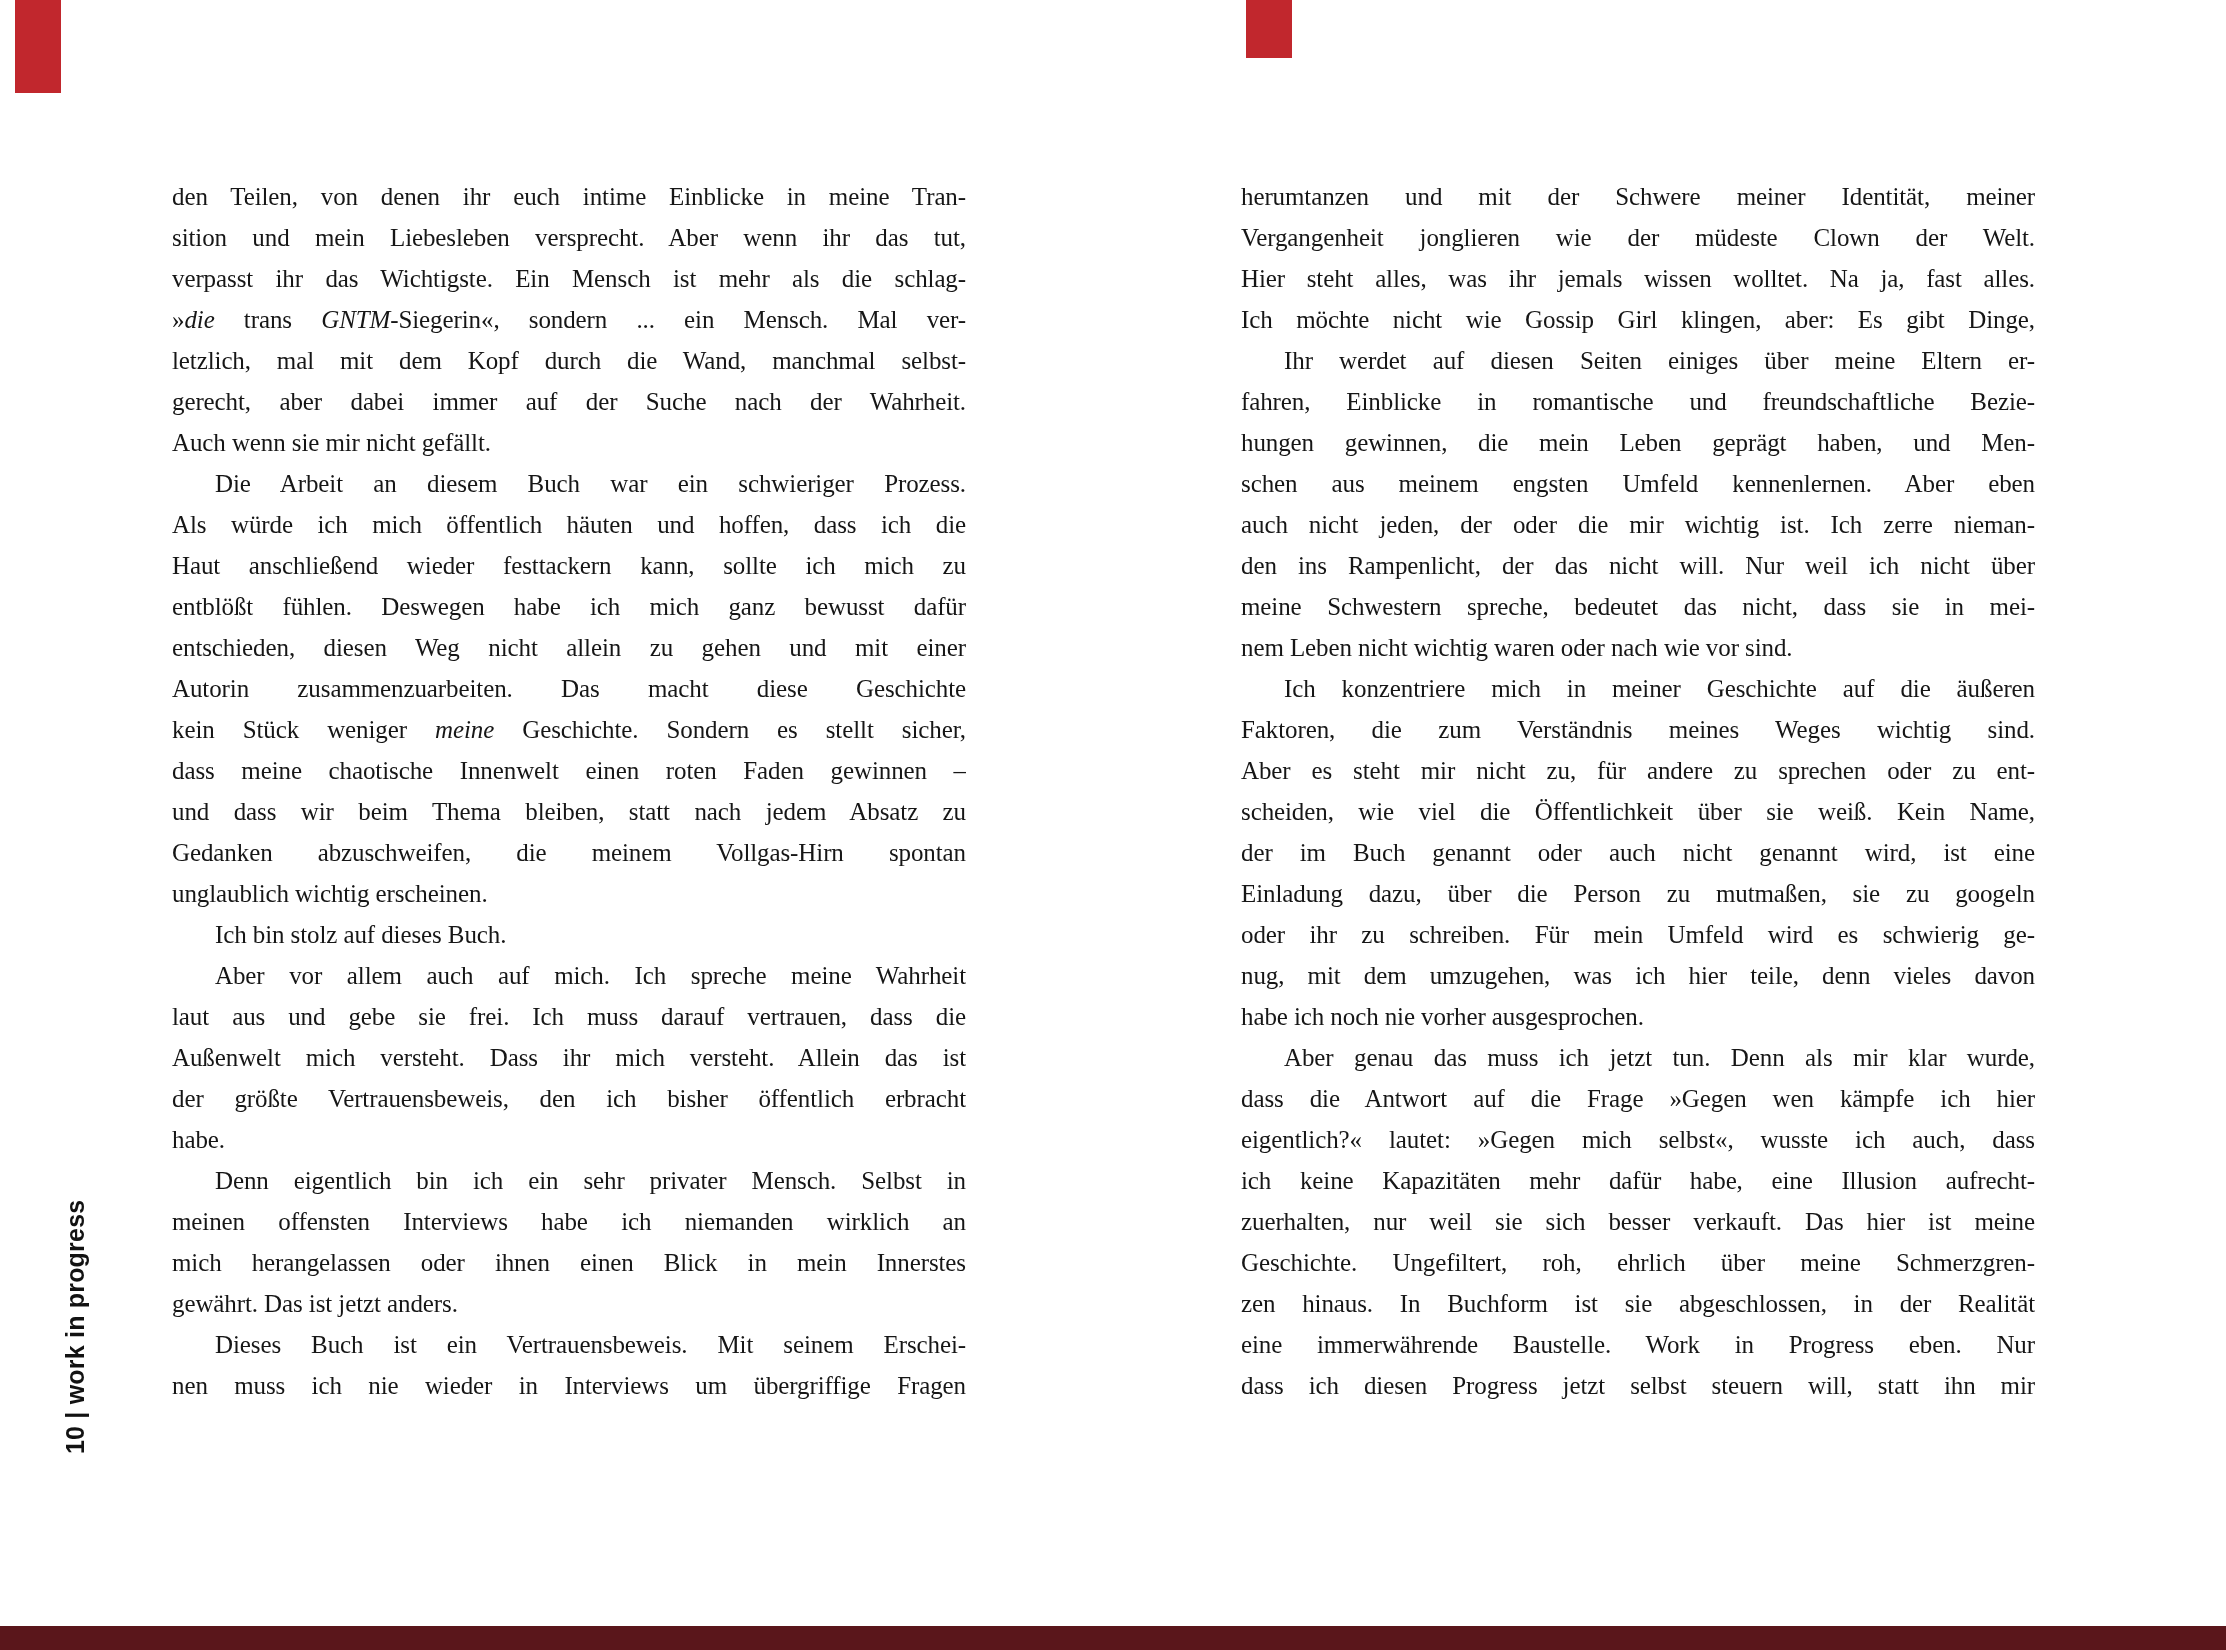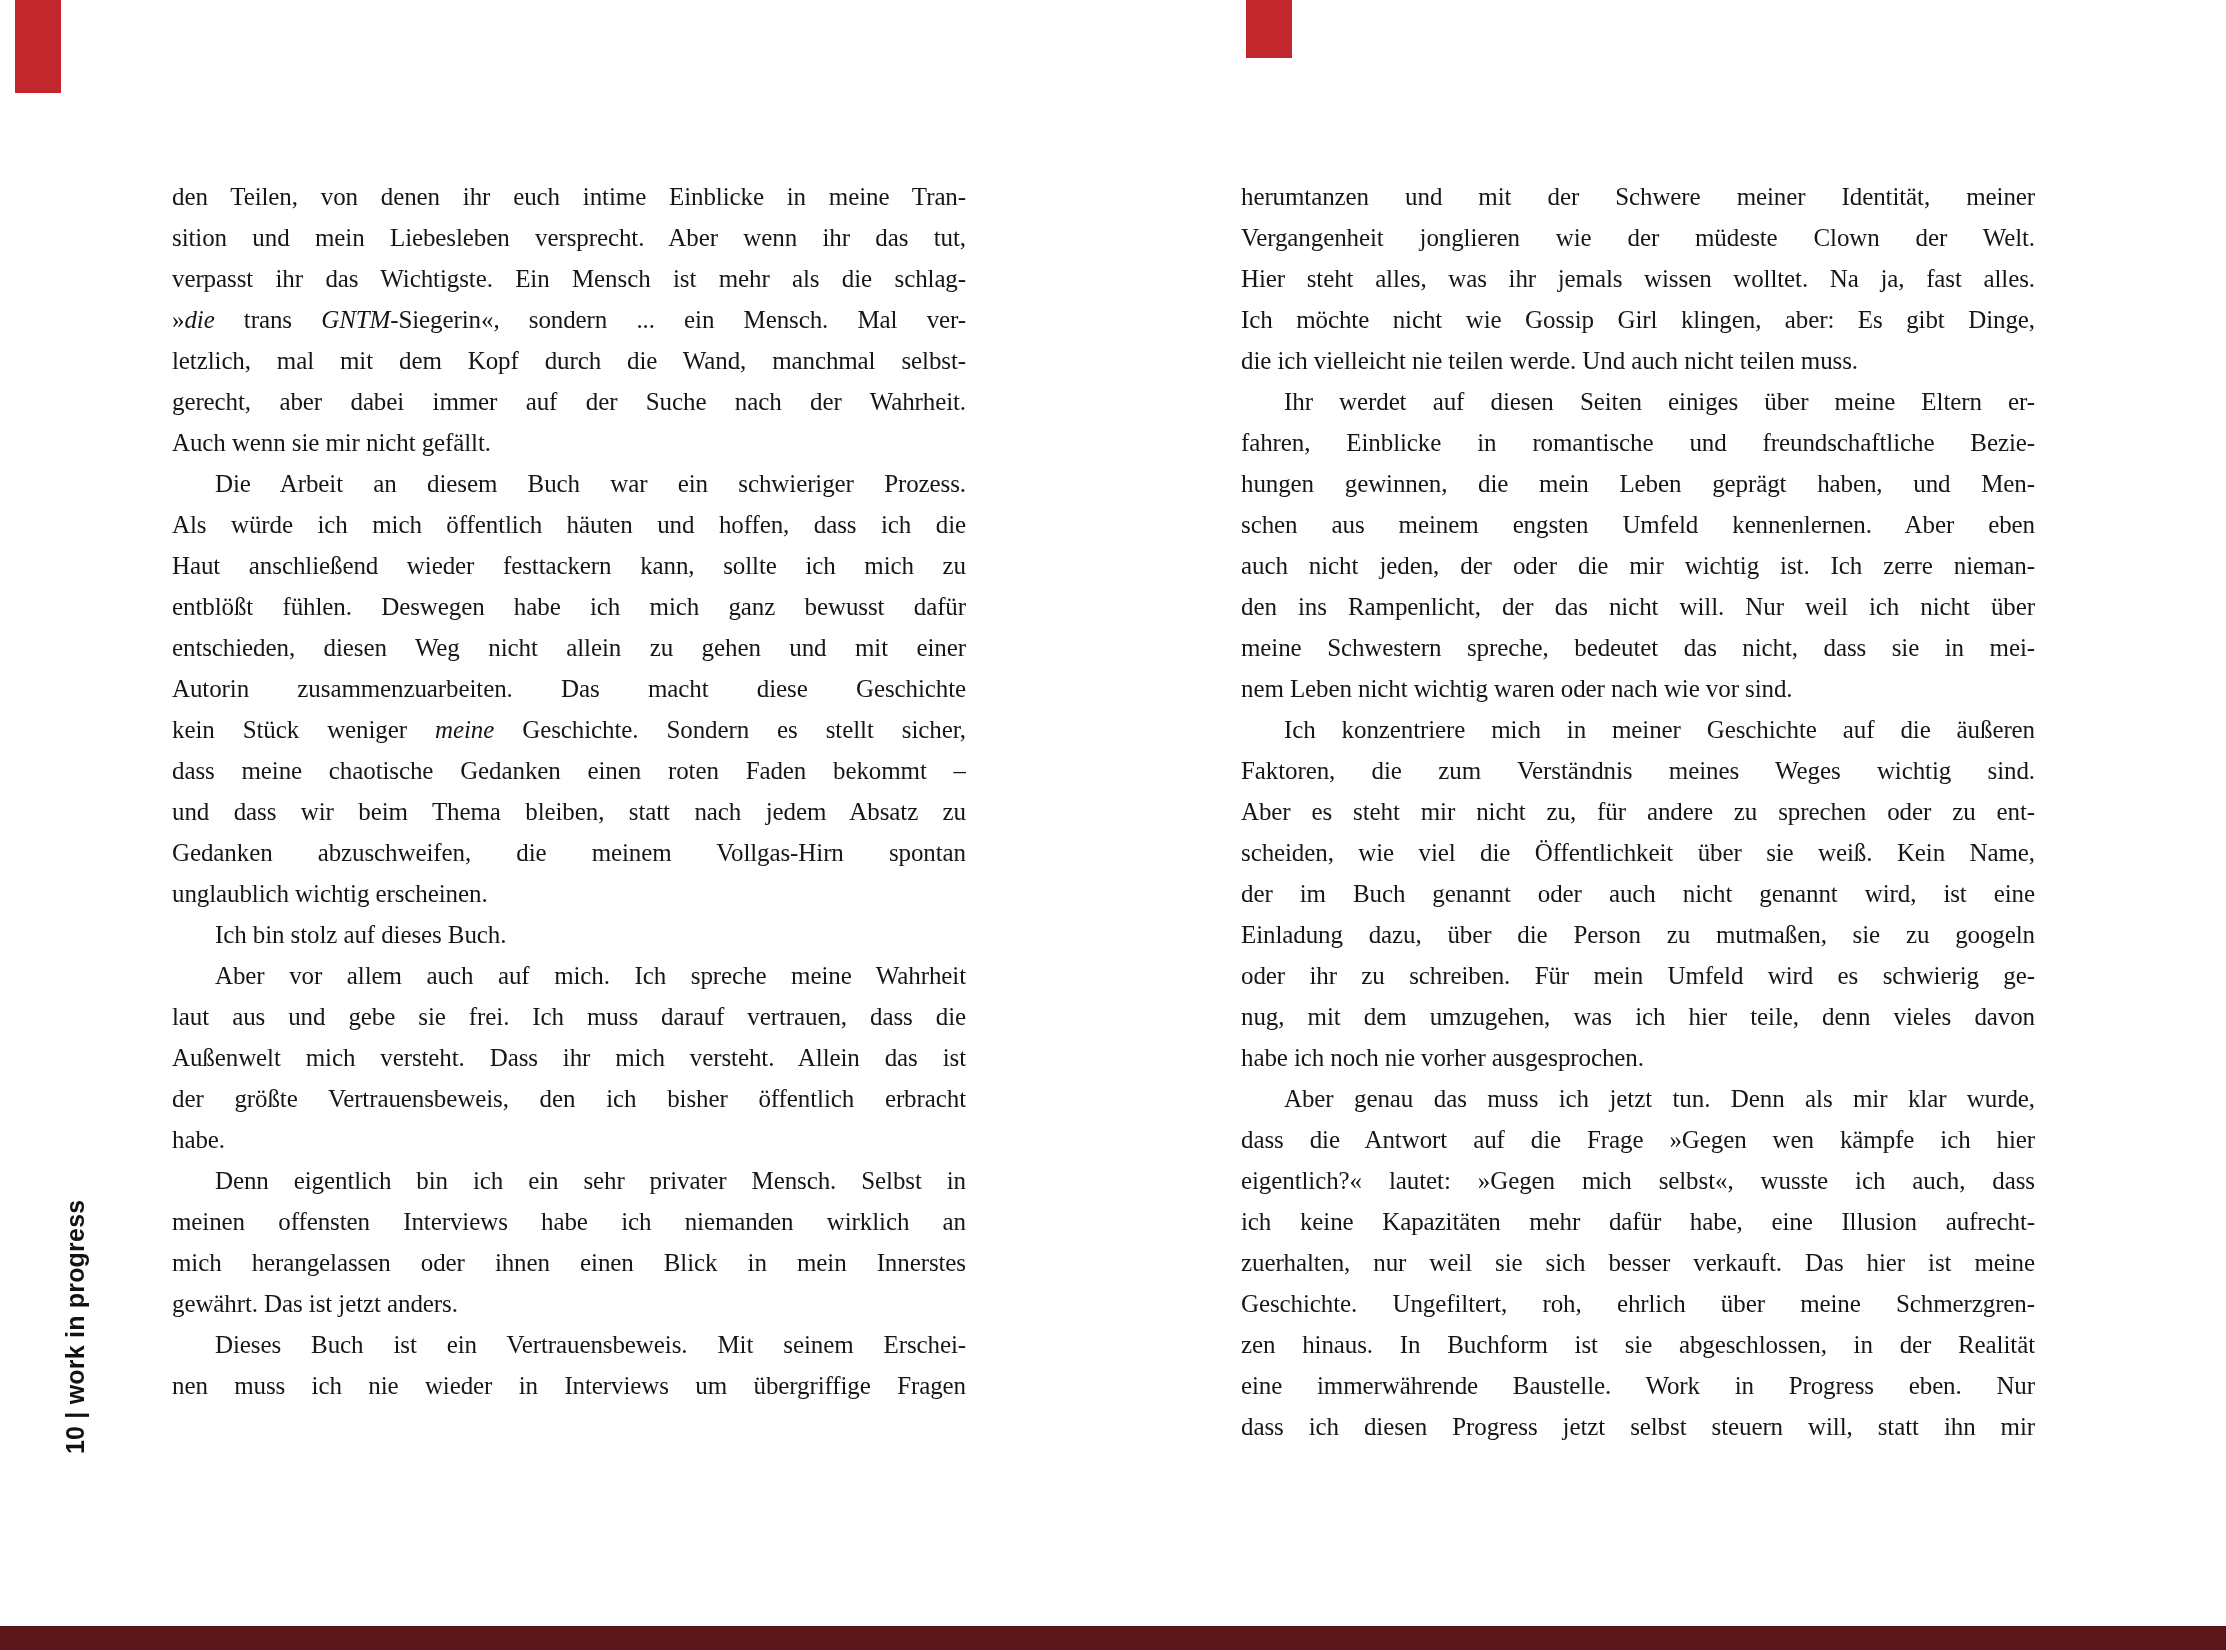--- a/index.html
+++ b/index.html
@@ -65,21 +65,21 @@
       <div class="line">letzlich, mal mit dem Kopf durch die Wand, manchmal selbst-</div>
       <div class="line">gerecht, aber dabei immer auf der Suche nach der Wahrheit.</div>
       <div class="line pend">Auch wenn sie mir nicht gefällt.</div>
       <div class="line ind">Die Arbeit an diesem Buch war ein schwieriger Prozess.</div>
       <div class="line">Als würde ich mich öffentlich häuten und hoffen, dass ich die</div>
       <div class="line">Haut anschließend wieder festtackern kann, sollte ich mich zu</div>
       <div class="line">entblößt fühlen. Deswegen habe ich mich ganz bewusst dafür</div>
       <div class="line">entschieden, diesen Weg nicht allein zu gehen und mit einer</div>
       <div class="line">Autorin zusammenzuarbeiten. Das macht diese Geschichte</div>
       <div class="line">kein Stück weniger <i>meine</i> Geschichte. Sondern es stellt sicher,</div>
-      <div class="line">dass meine chaotische Gedanken einen roten Faden bekommt –</div>
+      <div class="line">dass meine chaotische Innenwelt einen roten Faden gewinnen –</div>
       <div class="line">und dass wir beim Thema bleiben, statt nach jedem Absatz zu</div>
       <div class="line">Gedanken abzuschweifen, die meinem Vollgas-Hirn spontan</div>
       <div class="line pend">unglaublich wichtig erscheinen.</div>
       <div class="line ind pend">Ich bin stolz auf dieses Buch.</div>
       <div class="line ind">Aber vor allem auch auf mich. Ich spreche meine Wahrheit</div>
       <div class="line">laut aus und gebe sie frei. Ich muss darauf vertrauen, dass die</div>
       <div class="line">Außenwelt mich versteht. Dass ihr mich versteht. Allein das ist</div>
       <div class="line">der größte Vertrauensbeweis, den ich bisher öffentlich erbracht</div>
       <div class="line pend">habe.</div>
       <div class="line ind">Denn eigentlich bin ich ein sehr privater Mensch. Selbst in</div>
@@ -91,21 +91,20 @@
     </div>
 </section>
 
 <section class="page page-right">
 
   <div class="textblock">
       <div class="line">herumtanzen und mit der Schwere meiner Identität, meiner</div>
       <div class="line">Vergangenheit jonglieren wie der müdeste Clown der Welt.</div>
       <div class="line">Hier steht alles, was ihr jemals wissen wolltet. Na ja, fast alles.</div>
       <div class="line">Ich möchte nicht wie Gossip Girl klingen, aber: Es gibt Dinge,</div>
-      <div class="line pend">die ich vielleicht nie teilen werde. Und auch nicht teilen muss.</div>
       <div class="line ind">Ihr werdet auf diesen Seiten einiges über meine Eltern er-</div>
       <div class="line">fahren, Einblicke in romantische und freundschaftliche Bezie-</div>
       <div class="line">hungen gewinnen, die mein Leben geprägt haben, und Men-</div>
       <div class="line">schen aus meinem engsten Umfeld kennenlernen. Aber eben</div>
       <div class="line">auch nicht jeden, der oder die mir wichtig ist. Ich zerre nieman-</div>
       <div class="line">den ins Rampenlicht, der das nicht will. Nur weil ich nicht über</div>
       <div class="line">meine Schwestern spreche, bedeutet das nicht, dass sie in mei-</div>
       <div class="line pend">nem Leben nicht wichtig waren oder nach wie vor sind.</div>
       <div class="line ind">Ich konzentriere mich in meiner Geschichte auf die äußeren</div>
       <div class="line">Faktoren, die zum Verständnis meines Weges wichtig sind.</div>

